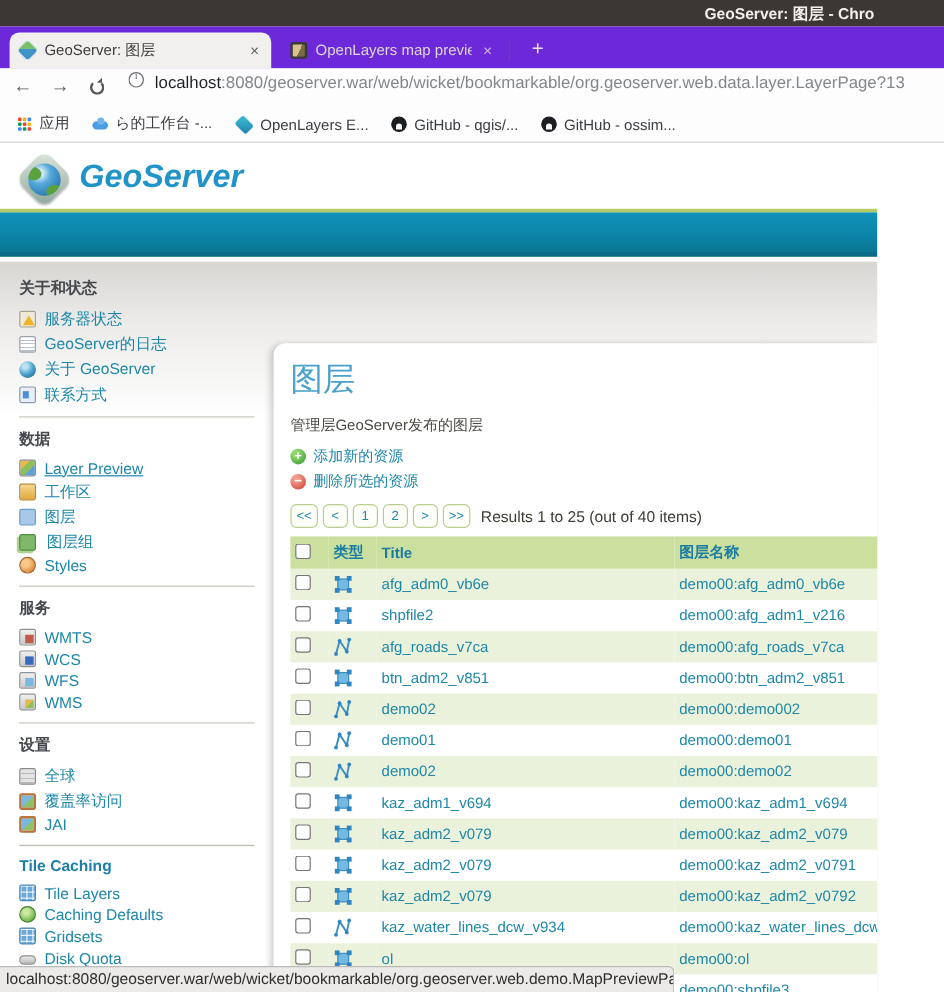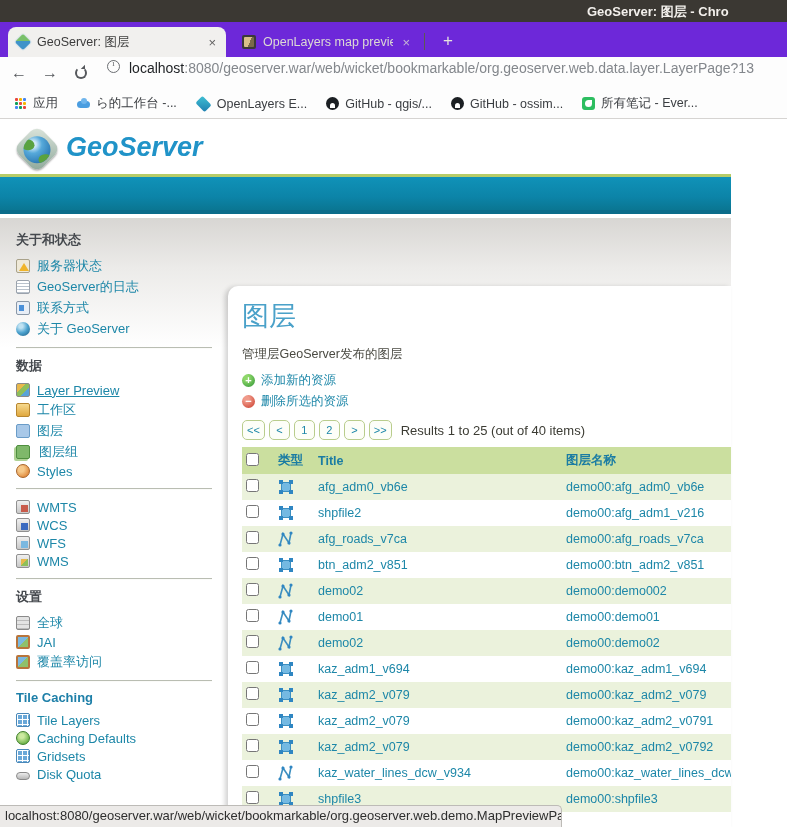--- a/index.html
+++ b/index.html
@@ -182,24 +182,20 @@
       <div class="bm">
         <span class="bm-ico" data-icon="github-icon"></span>
         <span>GitHub - qgis/...</span>
       </div>
 
       <div class="bm">
         <span class="bm-ico" data-icon="github-icon"></span>
         <span>GitHub - ossim...</span>
       </div>
 
-      <div class="bm">
-        <span class="bm-ico" data-icon="evernote-icon"></span>
-        <span>所有笔记 - Ever...</span>
-      </div>
 
   </div>
 
   <div class="page">
     <div class="gs-header">
       <div class="logo-diamond">
           <div class="logo-globe"></div>
         </div>
       <div class="logo-text">GeoServer</div>
     </div>
@@ -216,29 +212,29 @@
             <span class="si" data-icon="server-status-icon"></span>
             <a>服务器状态</a>
           </div>
 
           <div class="sb-item">
             <span class="si" data-icon="logs-icon"></span>
             <a>GeoServer的日志</a>
           </div>
 
           <div class="sb-item">
+            <span class="si" data-icon="about-icon"></span>
+            <a>关于 GeoServer</a>
+          </div>
+
+          <div class="sb-item">
             <span class="si" data-icon="contact-icon"></span>
             <a>联系方式</a>
           </div>
 
-          <div class="sb-item">
-            <span class="si" data-icon="about-icon"></span>
-            <a>关于 GeoServer</a>
-          </div>
-
         <div class="sep"></div>
 
         <div class="sb-heading">数据</div>
 
           <div class="sb-item">
             <span class="si" data-icon="layer-preview-icon"></span>
             <a class="u-maybe u">Layer Preview</a>
           </div>
 
           <div class="sb-item">
@@ -257,20 +253,21 @@
             <a class="u-maybe">图层组</a>
           </div>
 
           <div class="sb-item">
             <span class="si" data-icon="styles-icon"></span>
             <a class="u-maybe">Styles</a>
           </div>
 
         <div class="sep"></div>
 
+        <div class="sb-heading">服务</div>
 
           <div class="sb-item">
             <span class="si" data-icon="wmts-icon"></span>
             <a>WMTS</a>
           </div>
 
           <div class="sb-item">
             <span class="si" data-icon="wcs-icon"></span>
             <a>WCS</a>
           </div>
@@ -288,27 +285,27 @@
         <div class="sep"></div>
 
         <div class="sb-heading">设置</div>
 
           <div class="sb-item">
             <span class="si" data-icon="global-settings-icon"></span>
             <a>全球</a>
           </div>
 
           <div class="sb-item">
+            <span class="si" data-icon="coverage-access-icon"></span>
+            <a>覆盖率访问</a>
+          </div>
+
+          <div class="sb-item">
             <span class="si" data-icon="jai-icon"></span>
             <a>JAI</a>
-          </div>
-
-          <div class="sb-item">
-            <span class="si" data-icon="coverage-access-icon"></span>
-            <a>覆盖率访问</a>
           </div>
 
         <div class="sep"></div>
 
         <div class="sb-heading en">Tile Caching</div>
 
           <div class="sb-item">
             <span class="si" data-icon="tile-layers-icon"></span>
             <a>Tile Layers</a>
           </div>
@@ -549,20 +546,35 @@
                     <circle cx="2" cy="14" r="1.6" fill="#2f86c2"></circle>
                     <circle cx="5" cy="3" r="1.6" fill="#2f86c2"></circle>
                     <circle cx="11" cy="12" r="1.6" fill="#2f86c2"></circle>
                     <circle cx="13" cy="2" r="1.6" fill="#2f86c2"></circle>
                   </svg>
                 </td>
                 <td class="c-title"><a>kaz_water_lines_dcw_v934</a></td>
                 <td class="c-name">demo00:kaz_water_lines_dcw_v934</td>
               </tr>
 
+              <tr>
+                <td class="c-chk"><input type="checkbox" style=""></td>
+                <td class="c-type" data-icon="polygon">
+                  <svg class="type-ico ico-polygon" viewBox="0 0 16 16">
+                    <rect x="3.5" y="3.5" width="9" height="9" fill="#74b9e2" stroke="#3c8fc0"></rect>
+                    <rect x="1" y="1" width="4" height="4" fill="#2f86c2"></rect>
+                    <rect x="11" y="1" width="4" height="4" fill="#2f86c2"></rect>
+                    <rect x="1" y="11" width="4" height="4" fill="#2f86c2"></rect>
+                    <rect x="11" y="11" width="4" height="4" fill="#2f86c2"></rect>
+                  </svg>
+
+                </td>
+                <td class="c-title"><a>ol</a></td>
+                <td class="c-name">demo00:ol</td>
+              </tr>
 
               <tr>
                 <td class="c-chk"><input type="checkbox" style=""></td>
                 <td class="c-type" data-icon="polygon">
                   <svg class="type-ico ico-polygon" viewBox="0 0 16 16">
                     <rect x="3.5" y="3.5" width="9" height="9" fill="#74b9e2" stroke="#3c8fc0"></rect>
                     <rect x="1" y="1" width="4" height="4" fill="#2f86c2"></rect>
                     <rect x="11" y="1" width="4" height="4" fill="#2f86c2"></rect>
                     <rect x="1" y="11" width="4" height="4" fill="#2f86c2"></rect>
                     <rect x="11" y="11" width="4" height="4" fill="#2f86c2"></rect>

